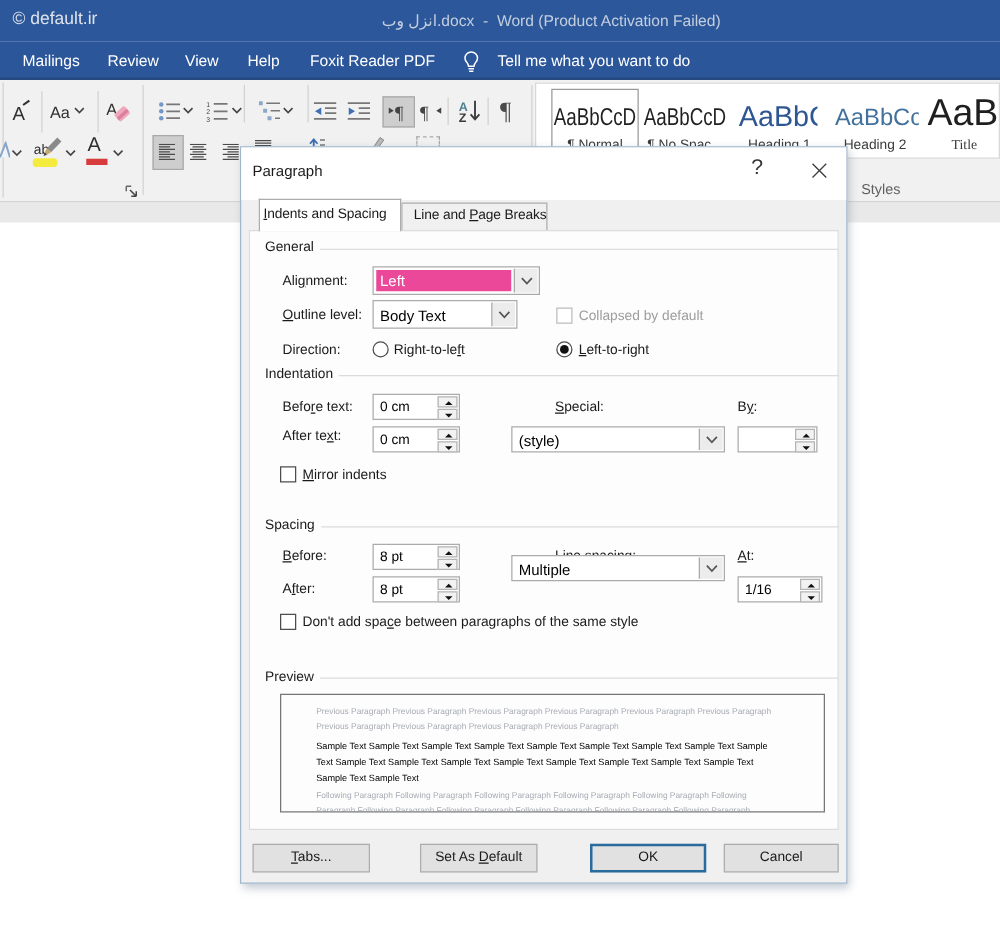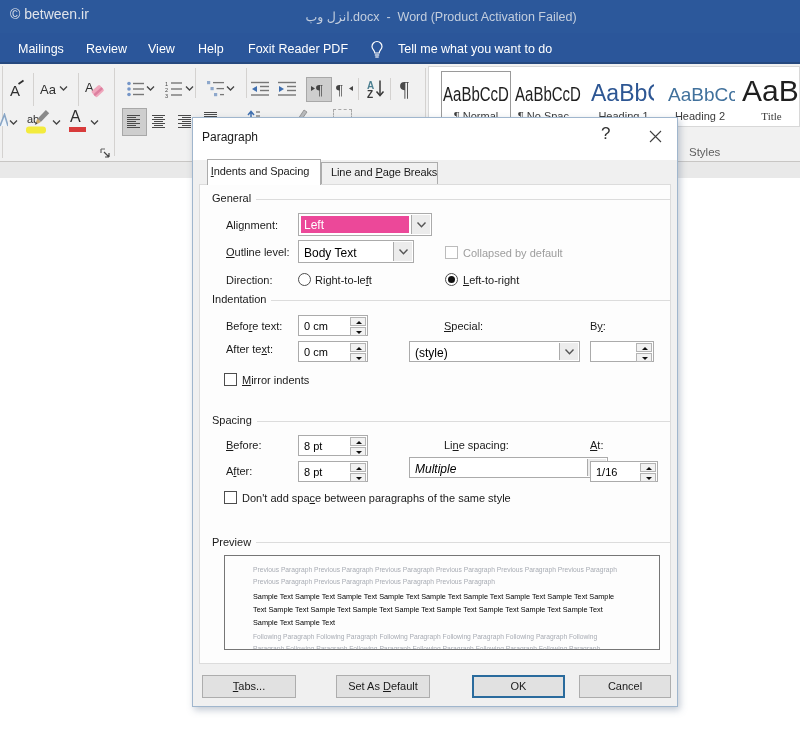--- a/index.html
+++ b/index.html
@@ -53,21 +53,21 @@
   #pvgray1, #pvgray2 { position:absolute; left:28px; color:#a8acb4; font-size:6.7px; line-height:12.3px; white-space:nowrap; }
   #pvgray1 { top:8px; }
   #pvblack { position:absolute; left:28px; top:34px; color:#000; font-size:7.3px; line-height:13px; white-space:nowrap; }
   #pvgray2 { top:74.5px; }
 </style>
 </head>
 <body>
   <div class="abs" id="titlebar"></div>
   <div class="abs" id="menubar"></div>
   <div class="abs" style="left:0;top:62px;width:800px;height:2px;background:#26497f;"></div>
-  <div class="abs" id="copy">© between.ir</div>
+  <div class="abs" id="copy">© default.ir</div>
   <div class="abs" id="wintitle">انزل وب.docx&nbsp; -&nbsp; Word (Product Activation Failed)</div>
   <div class="menuitem" style="left:18px;">Mailings</div>
   <div class="menuitem" style="left:86px;">Review</div>
   <div class="menuitem" style="left:148px;">View</div>
   <div class="menuitem" style="left:198px;">Help</div>
   <div class="menuitem" style="left:248px;">Foxit Reader PDF</div>
   <div class="menuitem" style="left:398px;">Tell me what you want to do</div>
   <svg class="abs" style="left:369px;top:40px;" width="16" height="19" viewBox="0 0 16 19">
     <path d="M8 1.5 a5 5 0 0 1 5 5 c0 2-1.2 3-2 4.2 c-.5.8-.7 1.3-.8 2.3 h-4.4 c-.1-1-.3-1.5-.8-2.3 c-.8-1.2-2-2.2-2-4.2 a5 5 0 0 1 5-5 z" fill="none" stroke="#fff" stroke-width="1.2"></path>
     <line x1="5.8" y1="15" x2="10.2" y2="15" stroke="#fff" stroke-width="1.2"></line>
@@ -368,21 +368,21 @@
     <div class="lbl" style="left:33px;top:347px;">A<u>f</u>ter:</div>
     <div class="spin" style="left:105px;top:343px;width:70px;height:21px;">
       <div class="spinval">8 pt</div>
       <div class="spbtn up">
         <div class="tri-up"></div>
       </div>
       <div class="spbtn dn">
         <div class="tri-dn"></div>
       </div>
     </div>
-    <div class="combo" style="left:216px;top:339px;width:199px;height:21px;font-style:italic;">
+    <div class="combo" style="left:216px;top:326px;width:171px;height:21px;">
       <div style="position:absolute;left:5px;top:4px;font-size:12px;">Multiple</div>
       <div class="combobtn">
         <svg class="chev" width="11" height="8" viewBox="0 0 11 8">
           <path d="M1.5 1.5 L5.5 5.8 L9.5 1.5" fill="none" stroke="#555" stroke-width="1.4"></path>
         </svg>
       </div>
     </div>
     <div class="spin" style="left:397px;top:343px;width:68px;height:21px;">
       <div class="spinval">1/16</div>
       <div class="spbtn up">

